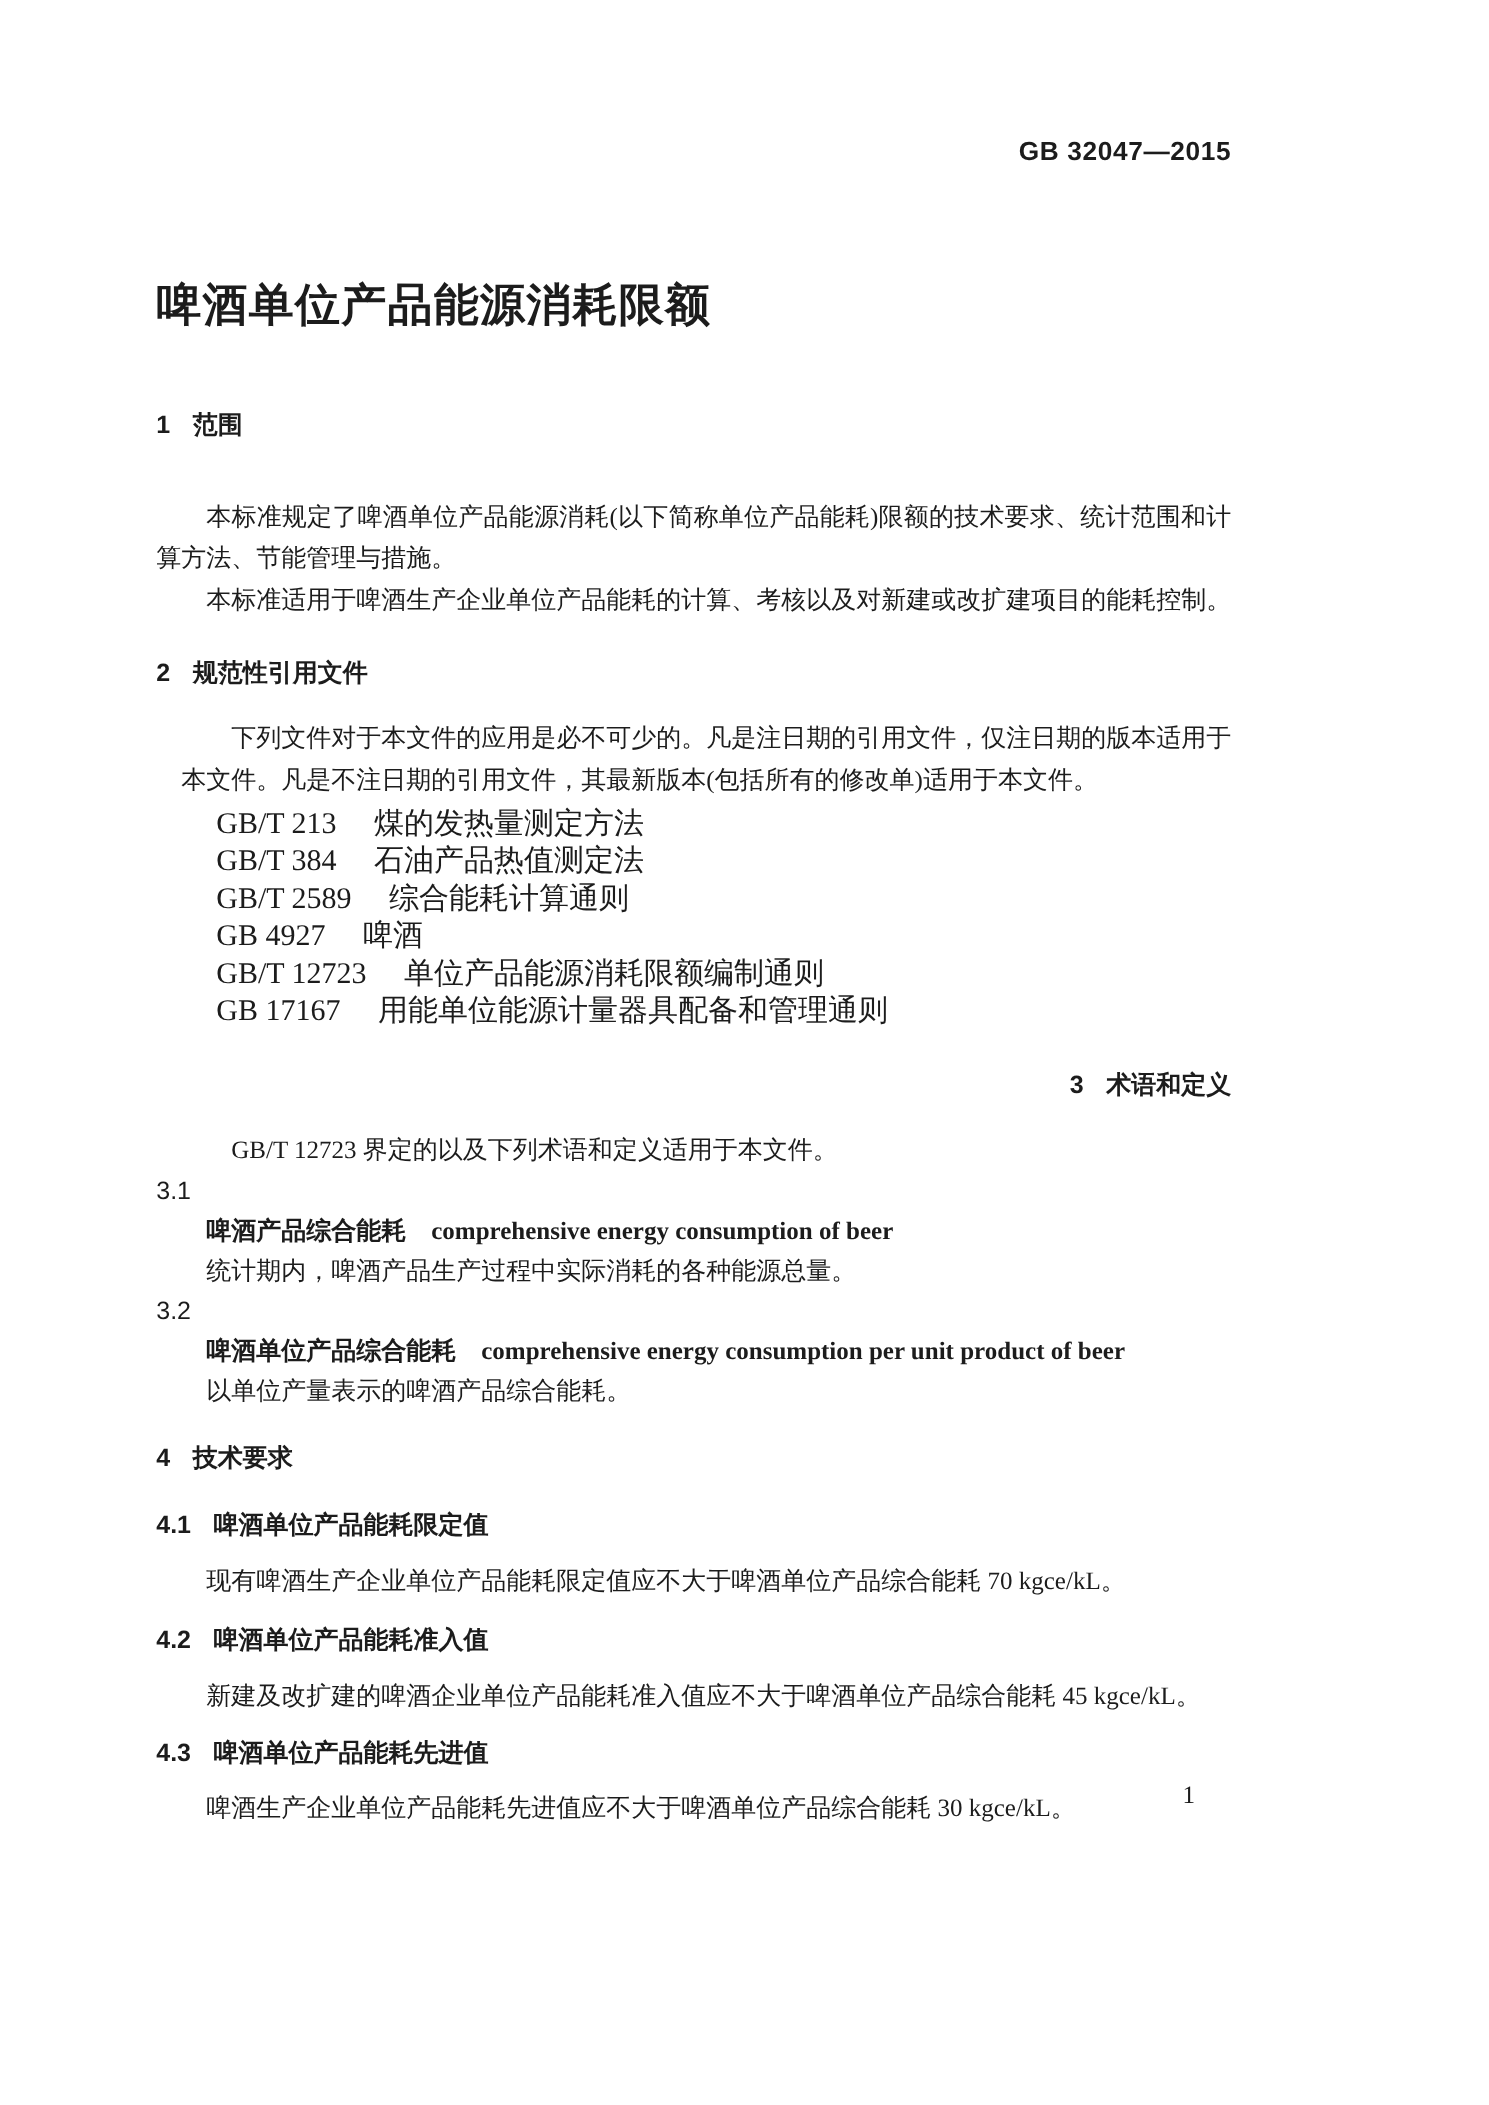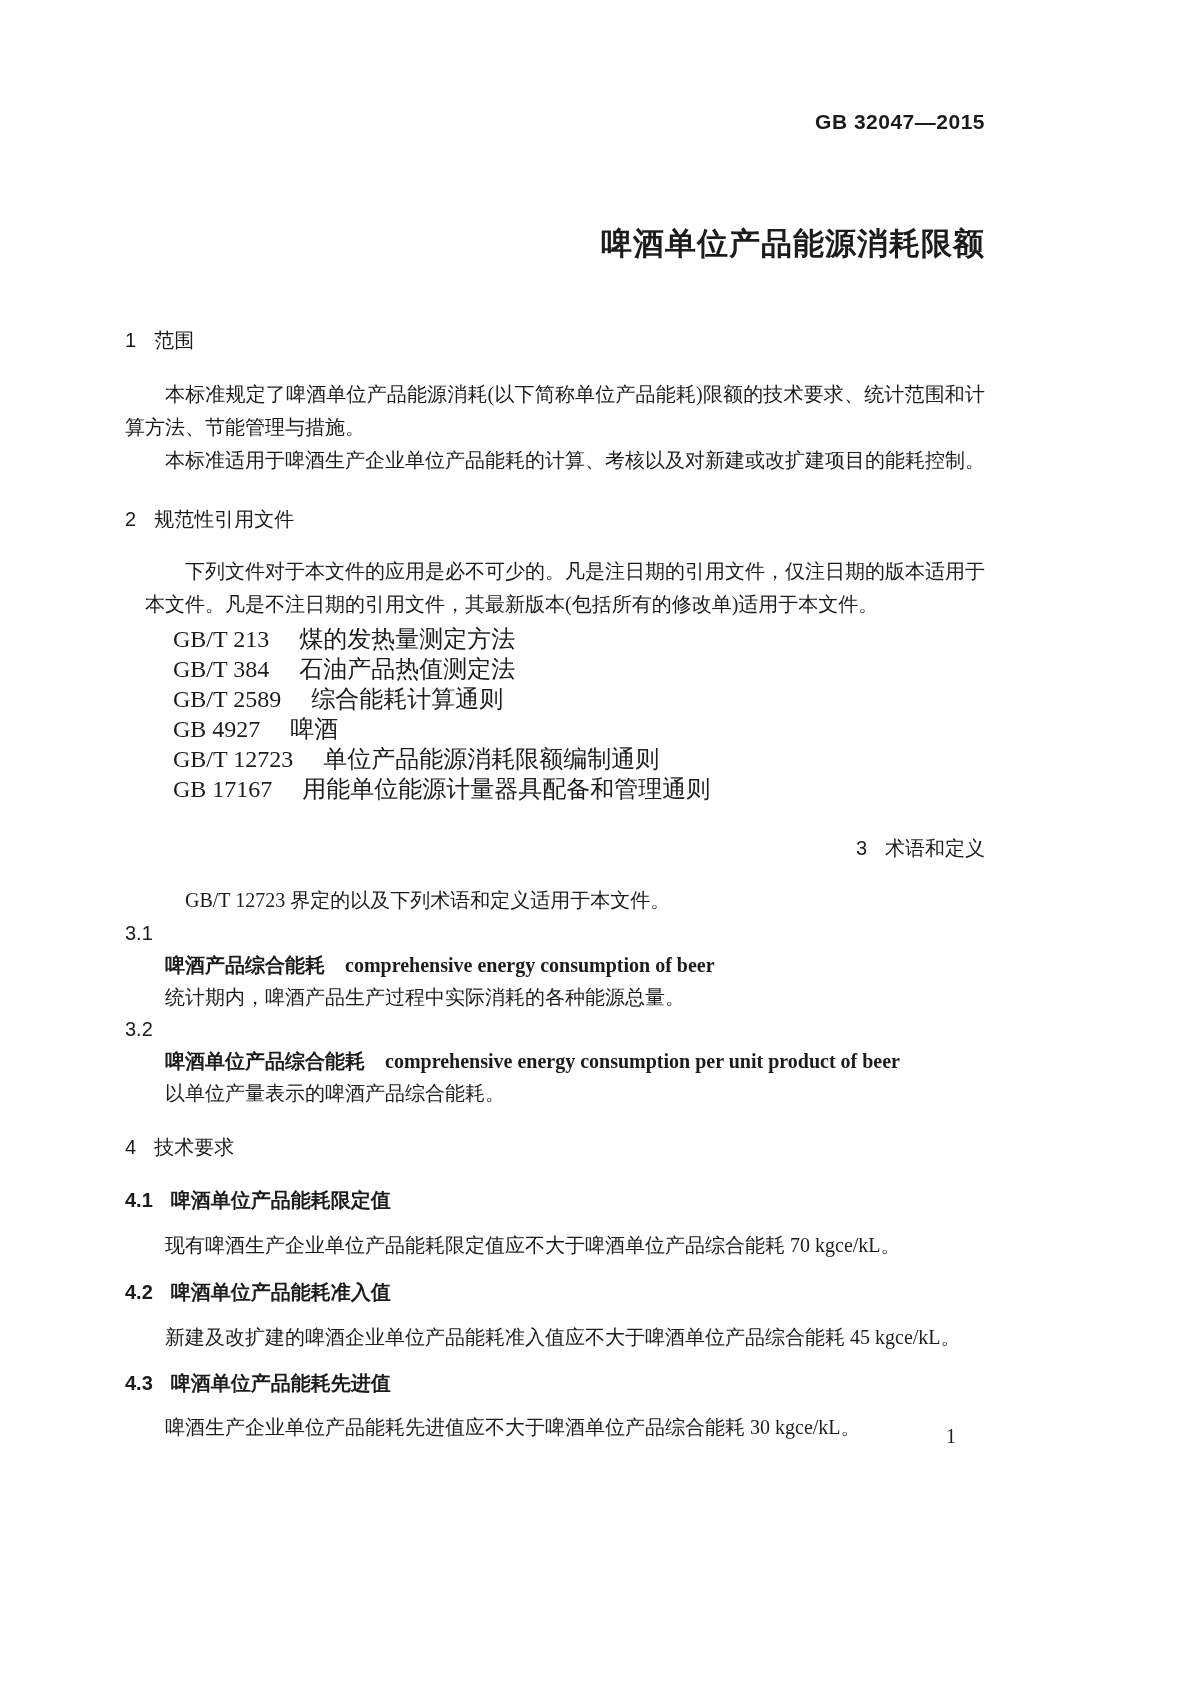--- a/index.html
+++ b/index.html
@@ -27,47 +27,47 @@
     margin-top: 110px;
     text-align: right;
     font-family: "Liberation Sans", sans-serif;
     font-weight: 700;
     font-size: 21px;
     line-height: 24px;
     letter-spacing: 0.5px;
   }
   .doc-title {
     margin: 88px 0 0 0;
-    text-align: right;
-    font-family: "Liberation Sans", sans-serif;
-    font-weight: 700;
-    font-size: 31px;
+    text-align: left;
+    font-family: "Liberation Sans", sans-serif;
+    font-weight: 700;
+    font-size: 36px;
     line-height: 44px;
     letter-spacing: 1px;
   }
   .h1 {
     margin: 0;
     font-family: "Liberation Sans", sans-serif;
-    font-weight: 400;
+    font-weight: 700;
     font-size: 20px;
     line-height: 28px;
   }
   .h1 .num { margin-right: 0.9em; }
   .h1.s1 { margin-top: 60px; }
   .h1.s2 { margin-top: 28px; }
   .h1.s3 { margin-top: 30px; text-align: right; }
   .h1.s4 { margin-top: 24px; }
   .para {
     margin: 0;
     font-size: 20px;
     line-height: 33px;
     text-align: justify;
     text-indent: 2em;
   }
-  .para.first { margin-top: 24px; }
+  .para.first { margin-top: 44px; }
   .para.after-h { margin-top: 22px; margin-left: 20px; }
   .refs { margin-top: 3px; }
   .ref {
     margin-left: 2em;
     font-size: 24px;
     line-height: 30px;
   }
   .ref-code { margin-right: 30px; }
   .clauses { margin-top: 0; }
   .clause-num {

